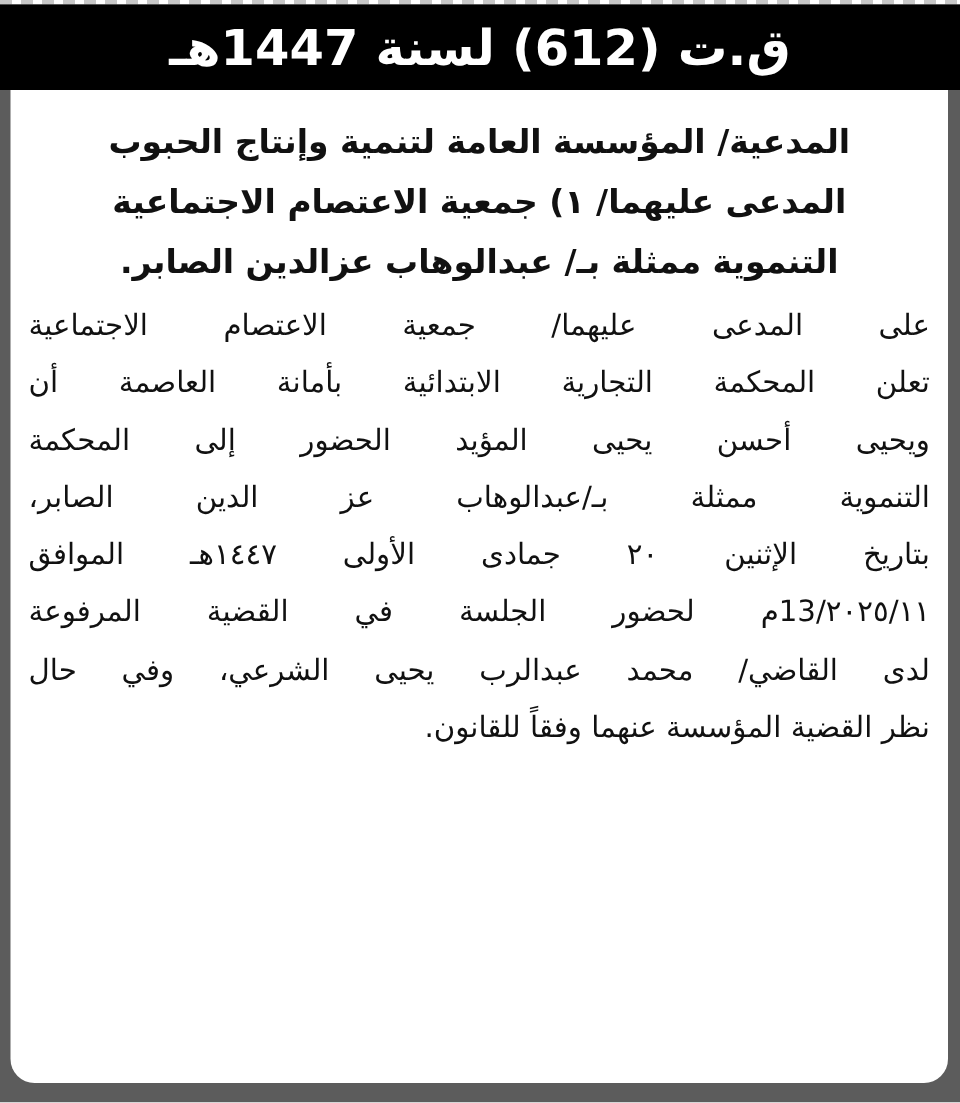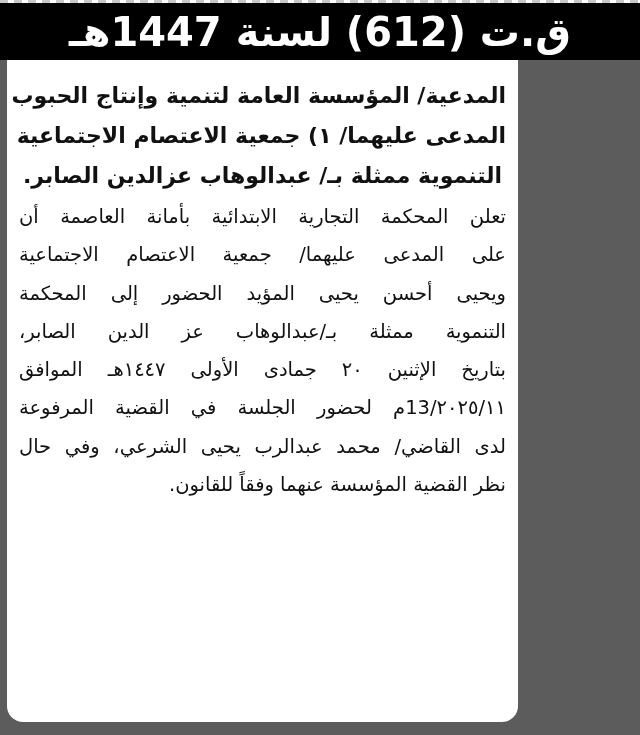--- a/index.html
+++ b/index.html
@@ -31,29 +31,29 @@
       width: 640px; height: 57px;
       background: #000000;
       display: flex;
       align-items: center;
       justify-content: center;
     }
     .header-title {
       color: #ffffff;
       font-family: "DejaVu Sans", sans-serif;
       font-weight: bold;
-      font-size: 40px;
+      font-size: 33px;
       direction: rtl;
       letter-spacing: -0.5px;
       white-space: nowrap;
     }
     .panel {
       position: absolute;
       left: 7px; top: 60px;
-      width: 511px; height: 662px;
+      width: 625px; height: 662px;
       background: #ffffff;
       border-radius: 0 0 16px 16px;
       box-sizing: border-box;
       padding: 8px 12px 0 12px;
       direction: rtl;
     }
     .parties {
       text-align: center;
       font-family: "DejaVu Sans", sans-serif;
       font-weight: bold;
@@ -96,22 +96,22 @@
 </div>
 
 <div class="panel">
   <div class="parties">
     <span class="line">المدعية/ المؤسسة العامة لتنمية وإنتاج الحبوب</span>
     <span class="line">المدعى عليهما/ ١) جمعية الاعتصام الاجتماعية</span>
     <span class="line">التنموية ممثلة بـ/ عبدالوهاب عزالدين الصابر.</span>
   </div>
 
   <div class="body-text">
+    <span class="line">على المدعى عليهما/ جمعية الاعتصام الاجتماعية</span>
     <span class="line">تعلن المحكمة التجارية الابتدائية بأمانة العاصمة أن</span>
-    <span class="line">على المدعى عليهما/ جمعية الاعتصام الاجتماعية</span>
     <span class="line">ويحيى أحسن يحيى المؤيد الحضور إلى المحكمة</span>
     <span class="line">التنموية ممثلة بـ/عبدالوهاب عز الدين الصابر،</span>
     <span class="line">بتاريخ الإثنين ٢٠ جمادى الأولى ١٤٤٧هـ الموافق</span>
     <span class="line">٢٠٢٥/١١/13م لحضور الجلسة في القضية المرفوعة</span>
     <span class="line">لدى القاضي/ محمد عبدالرب يحيى الشرعي، وفي حال</span>
     <span class="line last">نظر القضية المؤسسة عنهما وفقاً للقانون.</span>
   </div>
 </div>
 
 </body></html>

